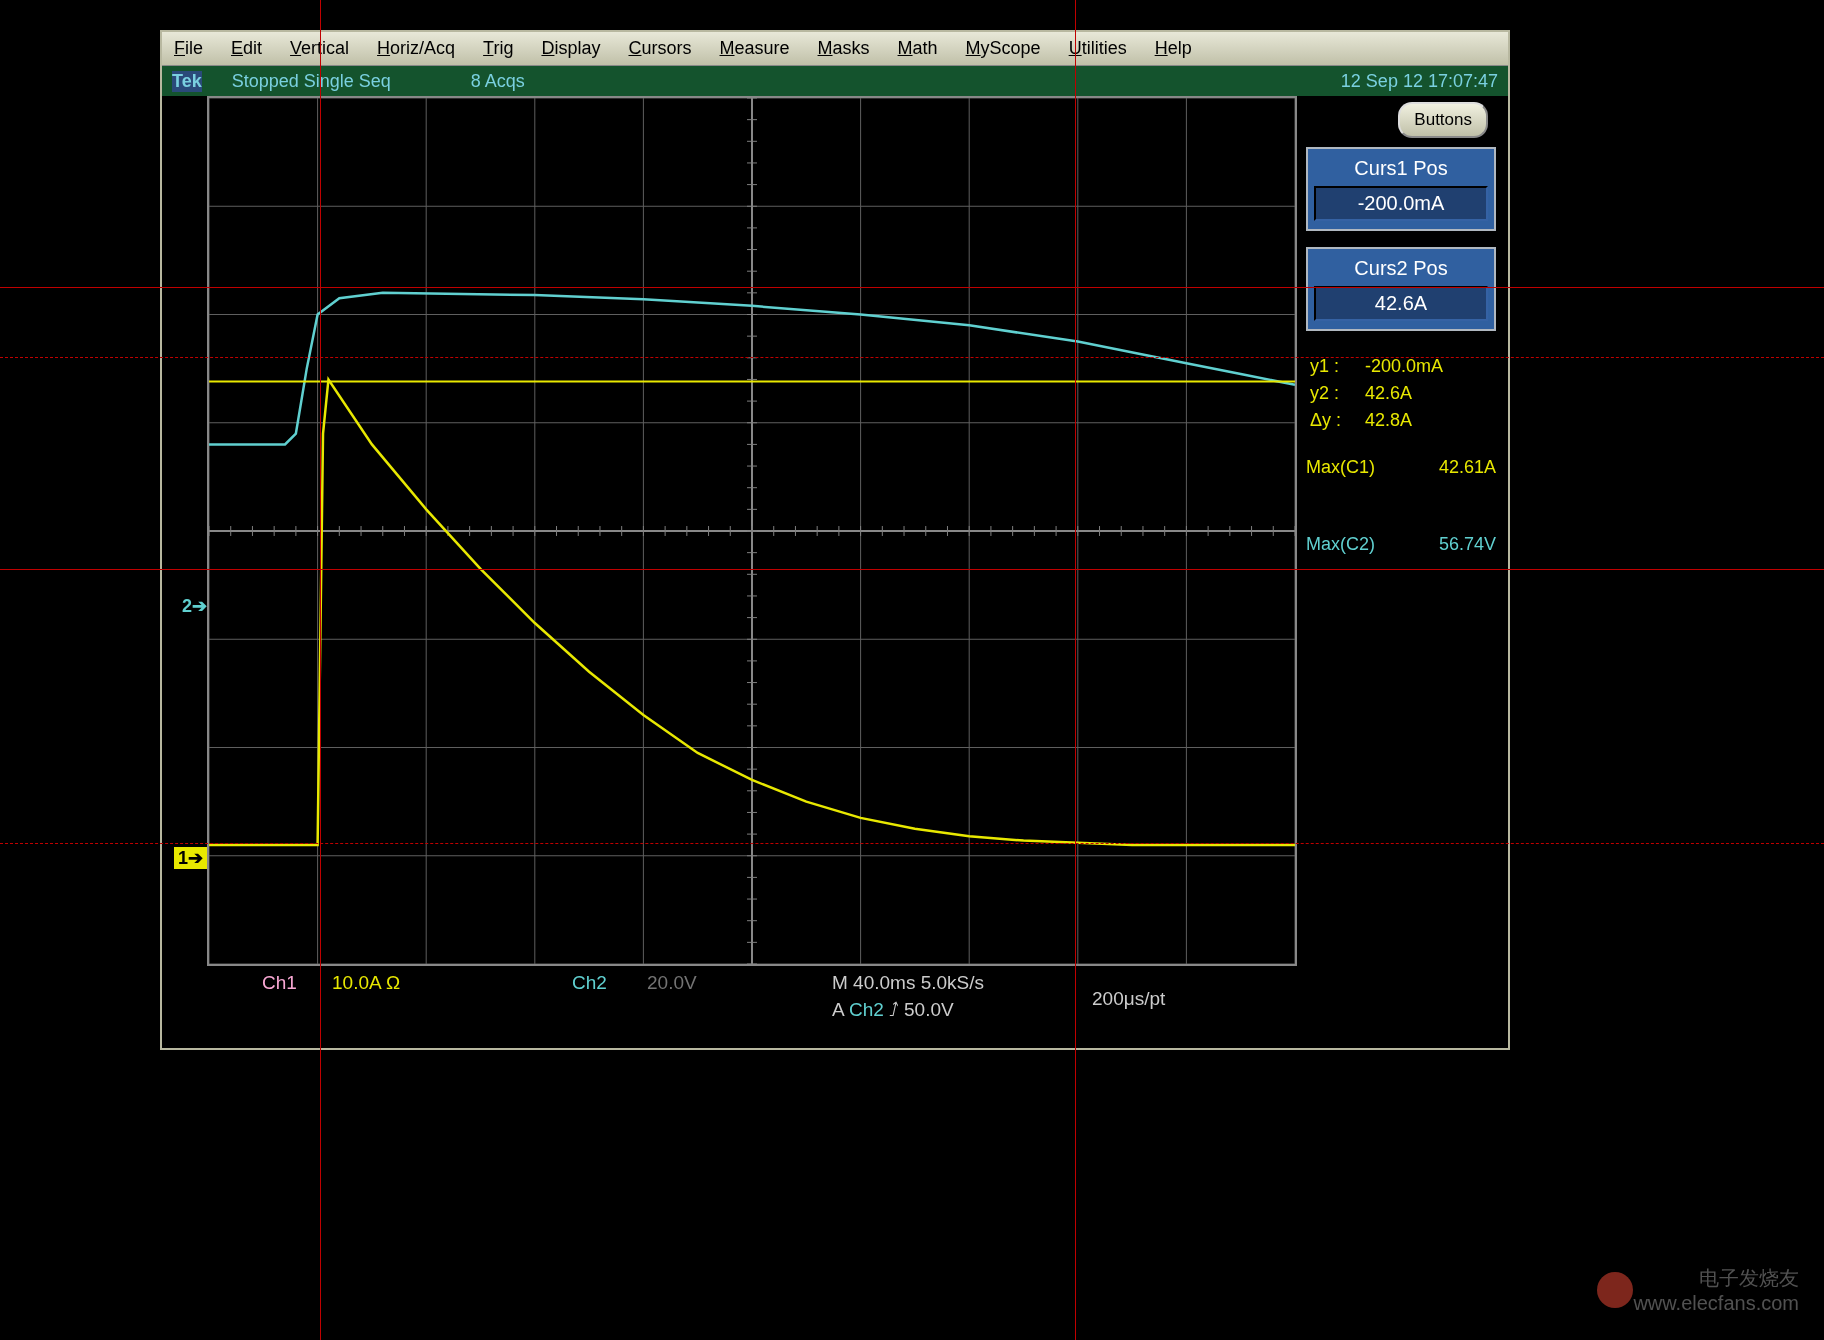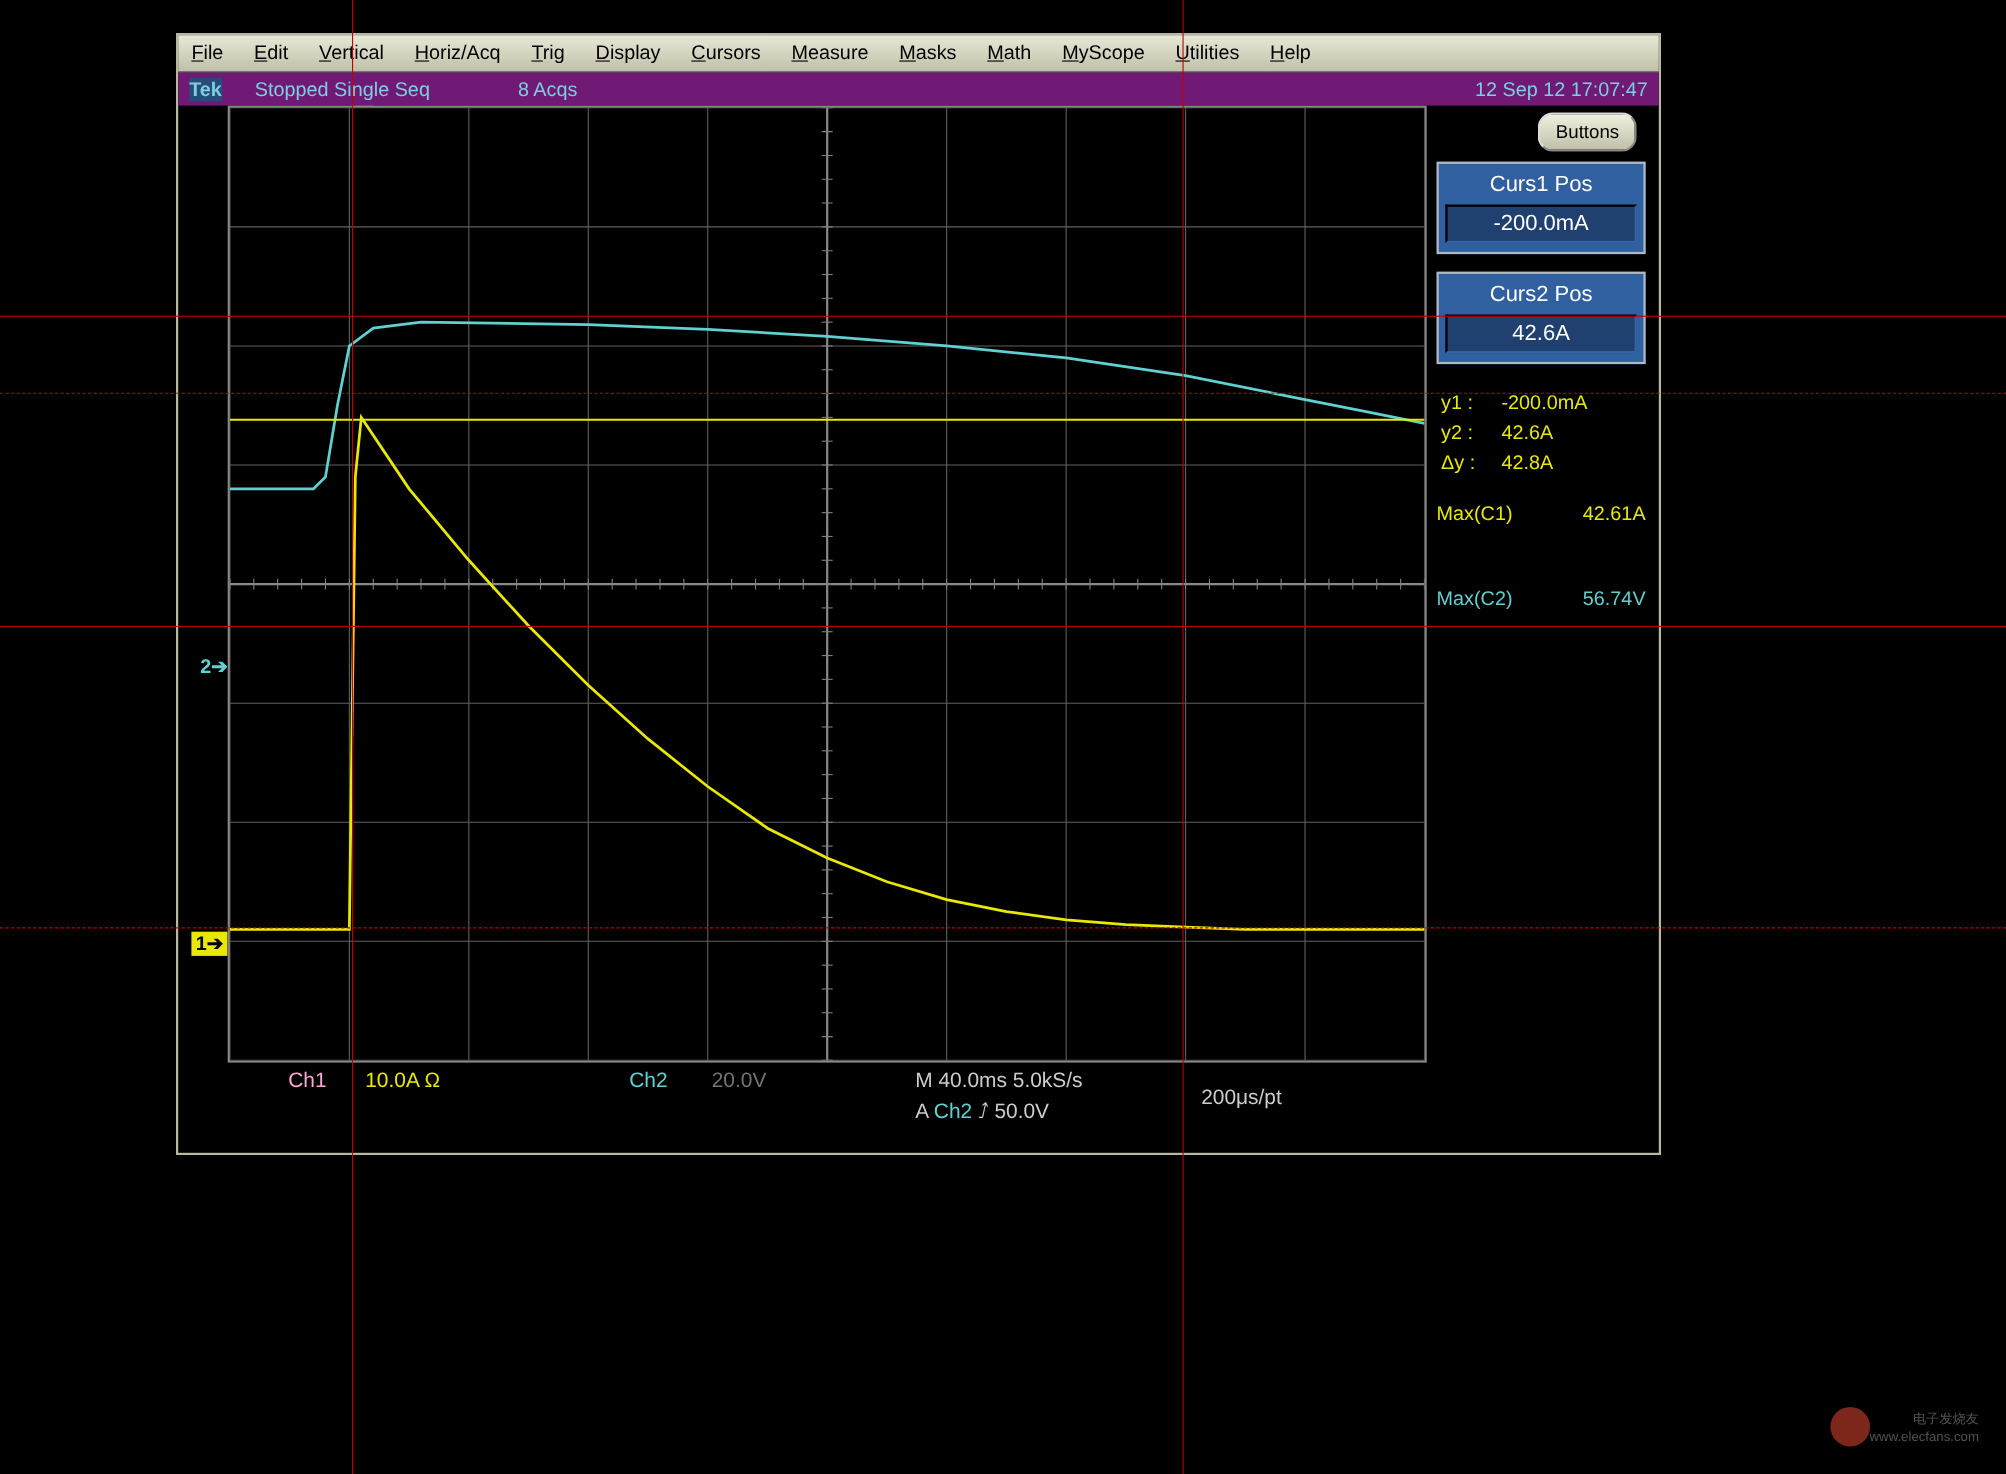--- a/index.html
+++ b/index.html
@@ -29,21 +29,21 @@
     gap: 28px;
     border-bottom: 1px solid #888;
   }
   .menu-item {
     font-size: 18px;
     color: #000;
     cursor: pointer;
   }
   .menu-item .ul { text-decoration: underline; }
   .statusbar {
-    background: #701a75;
+    background: #14532d;
     color: #7ad0e0;
     height: 30px;
     display: flex;
     align-items: center;
     padding: 0 10px;
     font-size: 18px;
   }
   .statusbar .tek {
     background: #2a4a7a;
     color: #7ad0e0;
@@ -165,21 +165,21 @@
     background: #c00000;
   }
   .hline { height: 1px; left: 0; width: 1824px; }
   .vline { width: 1px; top: 0; height: 1340px; }
   .hline.dash { background: none; border-top: 1px dashed #c00000; }
   .watermark {
     position: absolute;
     right: 25px;
     bottom: 25px;
     color: #888;
-    font-size: 12px;
+    font-size: 20px;
     text-align: right;
     display: flex;
     align-items: center;
     opacity: 0.6;
   }
   .wm-logo {
     width: 36px;
     height: 36px;
     border-radius: 50%;
     background: #d04030;

